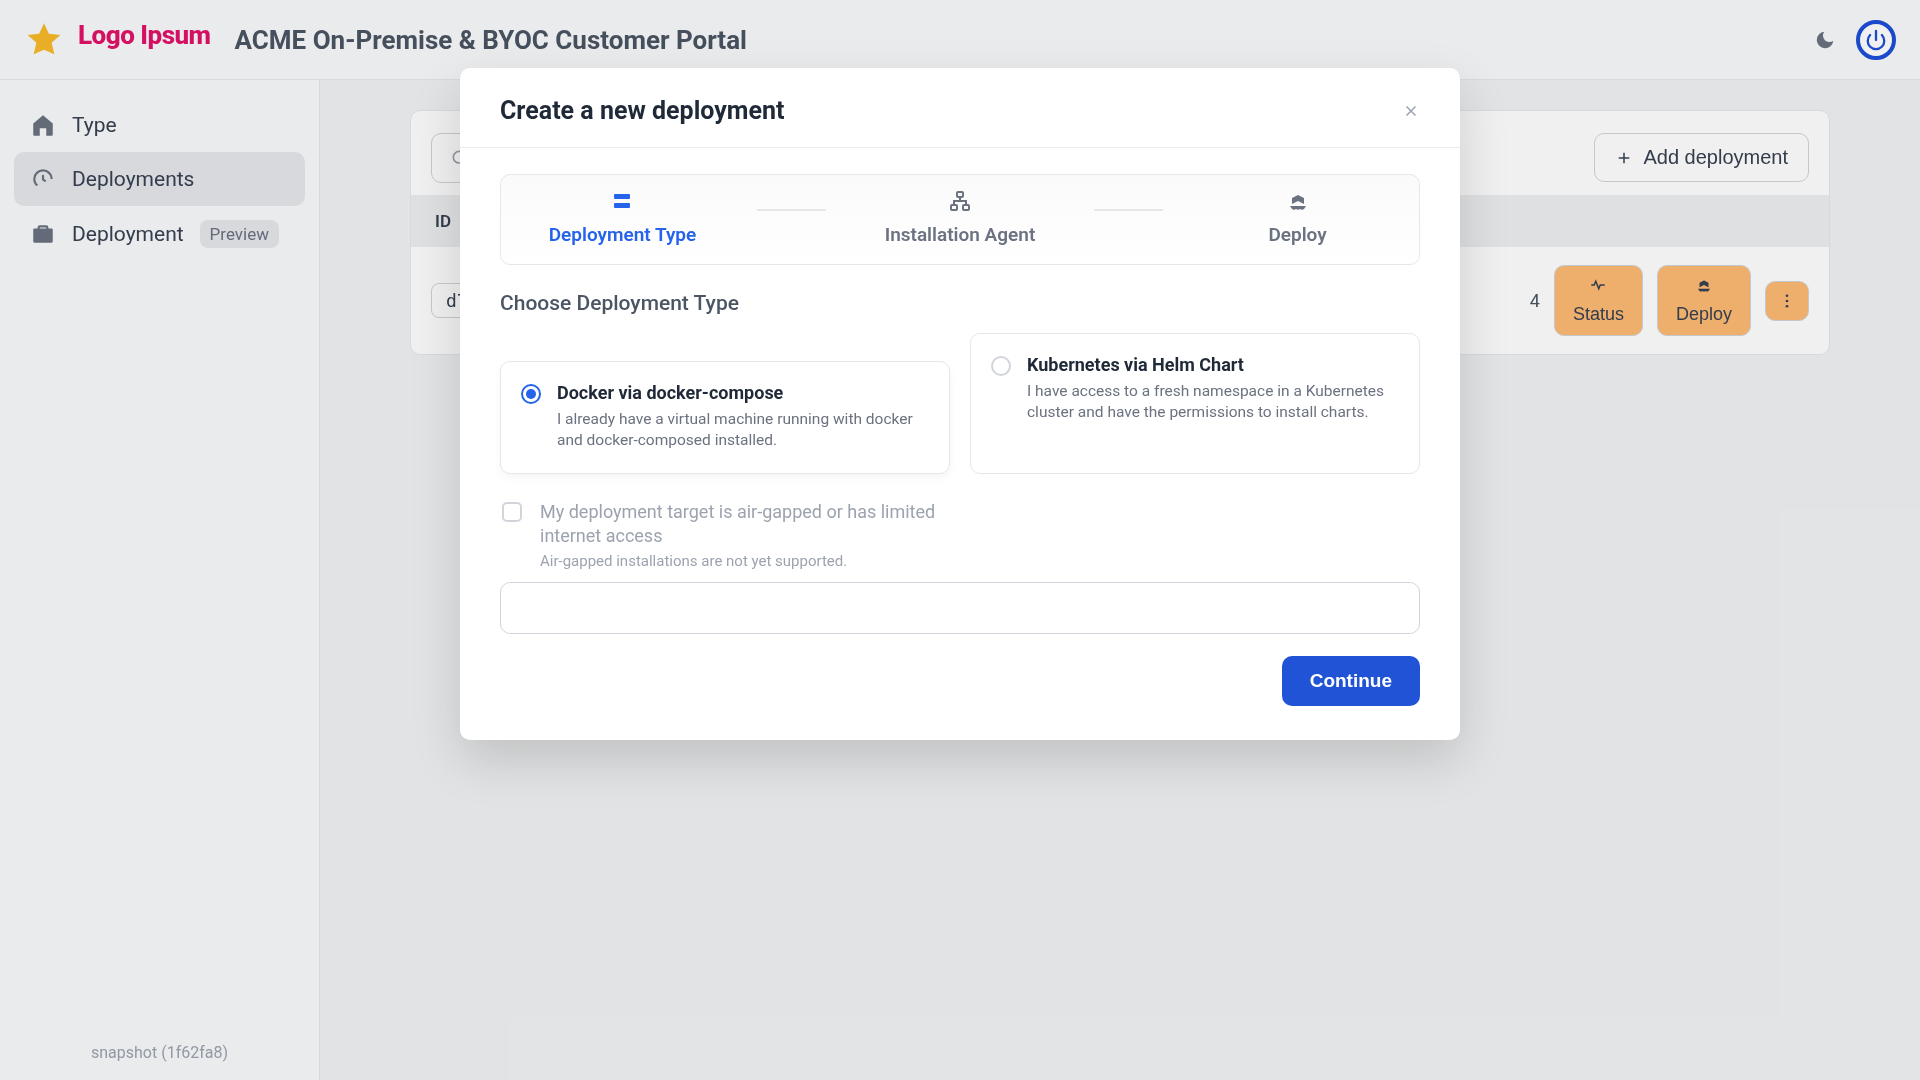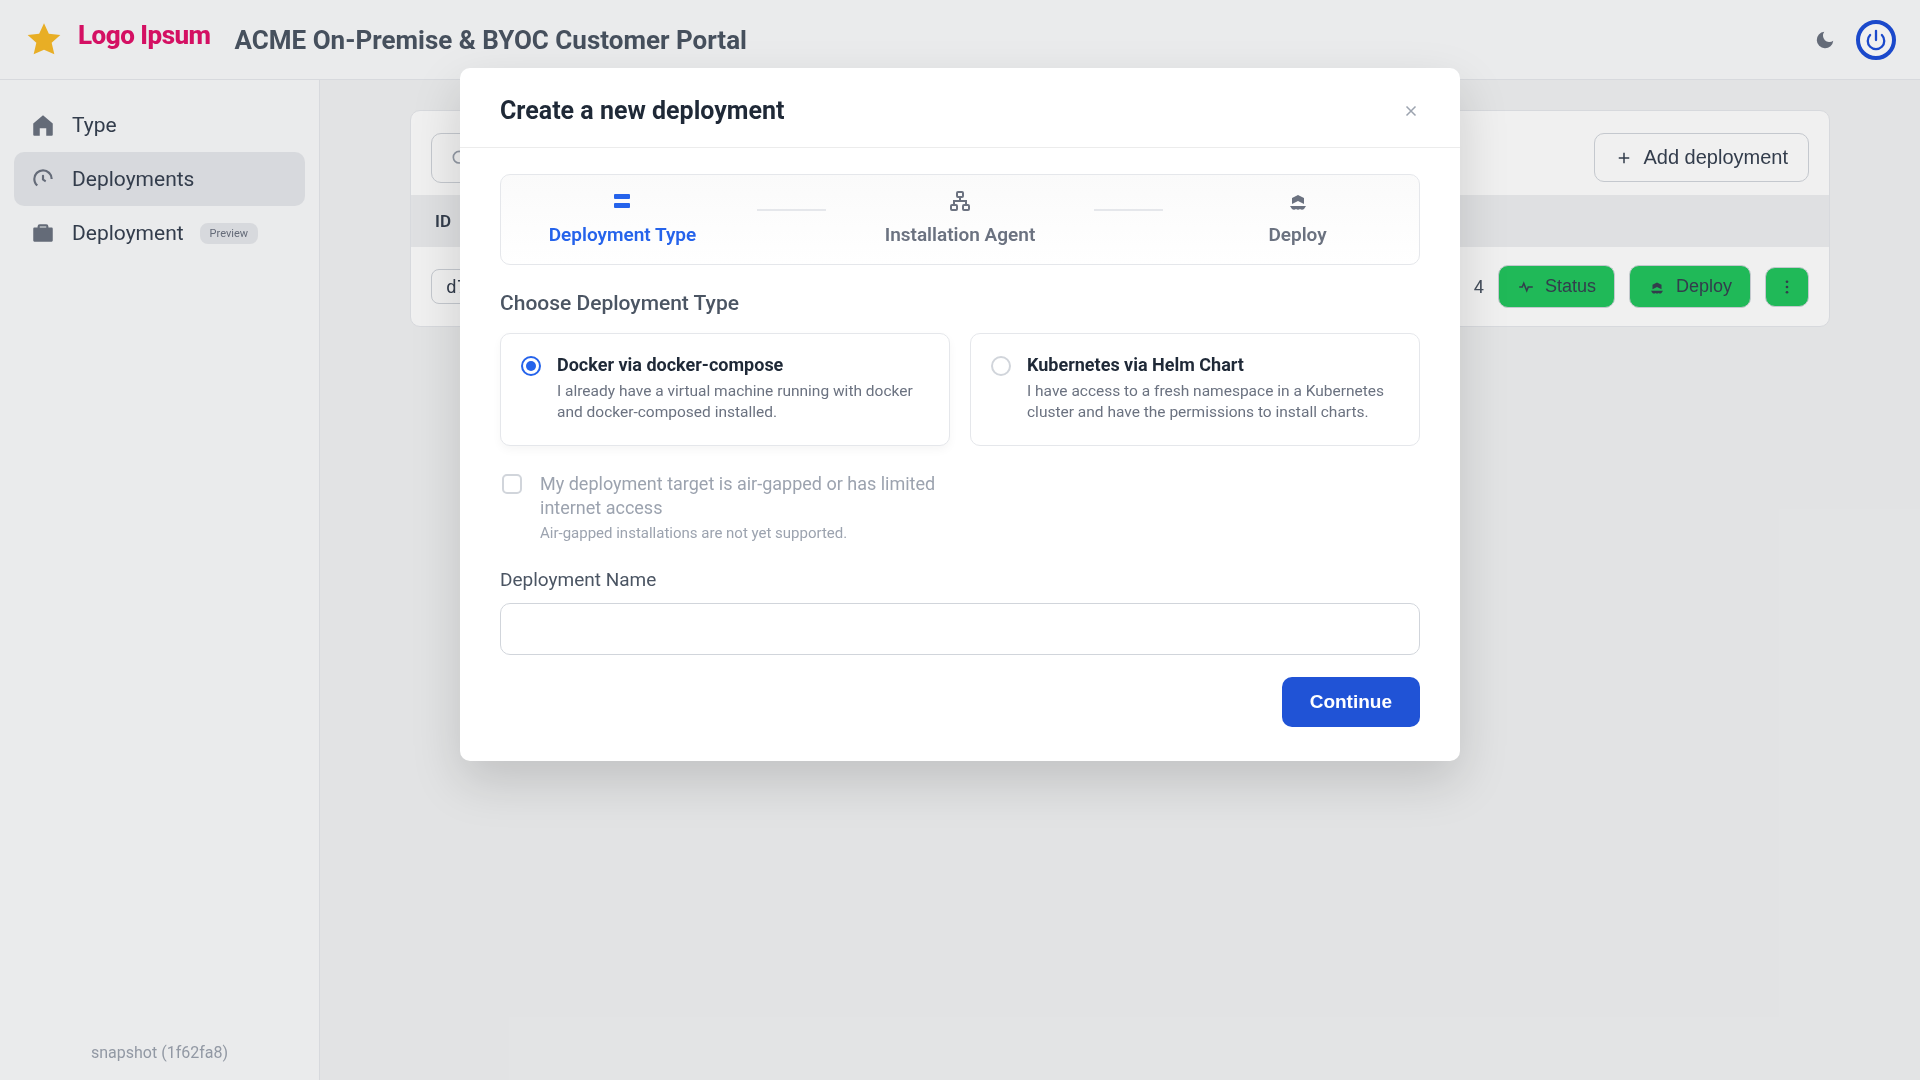--- a/index.html
+++ b/index.html
@@ -54,21 +54,21 @@
       display: flex; align-items: center; gap: 16px;
       padding: 14px 16px;
       border-radius: 10px;
       font-size: 21px;
       color: #374151;
       cursor: pointer;
     }
     .sidebar-item.active { background: #e5e7eb; }
     .sidebar-item .icon { width: 26px; height: 26px; color: #6b7280; display: flex; align-items: center; justify-content: center; }
     .badge-preview {
-      font-size: 11px; color: #6b7280;
+      font-size: 17px; color: #6b7280;
       background: #e5e7eb; padding: 4px 10px; border-radius: 8px;
     }
     .version-footer { margin-top: auto; color: #9ca3af; font-size: 16px; text-align: center; }
     
     .content { flex: 1; padding: 30px 90px; }
     .card {
       background: #fff;
       border: 1px solid #e5e7eb;
       border-radius: 10px;
       padding: 2px 0 0 0;
@@ -96,21 +96,21 @@
       color: #374151;
     }
     .table-head { background: #edeff1; padding: 16px 24px; display: flex; font-size: 17px; font-weight: 600; color: #374151; }
     .table-row { display: flex; align-items: center; padding: 18px 20px; gap: 16px; }
     .id-chip { border: 1px solid #d1d5db; border-radius: 8px; padding: 6px 14px; font-family: ui-monospace, monospace; font-size: 18px; }
     .row-right { margin-left: auto; display: flex; align-items: center; gap: 14px; font-size: 18px; color: #4b5563; }
     .btn {
       display: inline-flex; align-items: center; gap: 10px;
       padding: 10px 18px;
       border: 1px solid #d1d5db; border-radius: 10px;
-      background: #22c55e; cursor: pointer; font-size: 18px; color: #374151;
+      background: #fdba74; cursor: pointer; font-size: 18px; color: #374151; flex-direction: column;
     }
     .btn.icon-only { padding: 10px 12px; }
     
     .modal-backdrop {
       position: absolute; inset: 0;
       display: flex; align-items: flex-start; justify-content: center;
       padding-top: 68px;
       z-index: 10;
     }
     .modal {
@@ -145,21 +145,21 @@
     .option-row { display: flex; gap: 20px; }
     .option-card {
       flex: 1;
       border: 1px solid #e5e7eb;
       border-radius: 10px;
       padding: 20px 20px 22px 20px;
       display: flex; gap: 16px;
       cursor: pointer;
       background: #fff;
     }
-    .option-card.selected { box-shadow: 0 4px 10px rgba(0,0,0,0.04); }
+    .option-card.selected { box-shadow: 0 4px 10px rgba(0,0,0,0.04); margin-top: 28px; }
     .radio {
       width: 20px; height: 20px; border-radius: 50%;
       border: 2px solid #d1d5db;
       margin-top: 2px;
       flex-shrink: 0;
       position: relative;
     }
     .option-card.selected .radio { border-color: #2563eb; }
     .option-card.selected .radio::after {
       content: ""; position: absolute; inset: 3px; border-radius: 50%; background: #2563eb;
@@ -364,21 +364,20 @@
       </div>
 
       <div class="airgap-row">
         <span class="checkbox"></span>
         <div class="airgap-text">
           <div class="airgap-label">My deployment target is air-gapped or has limited internet access</div>
           <div class="airgap-sub">Air-gapped installations are not yet supported.</div>
         </div>
       </div>
 
-      <div class="field-label">Deployment Name</div>
       <input class="text-input" type="text" style="">
 
       <div class="modal-actions">
         <button class="primary-btn">Continue</button>
       </div>
     </div>
   </div>
 </div>
 
 </body></html>

